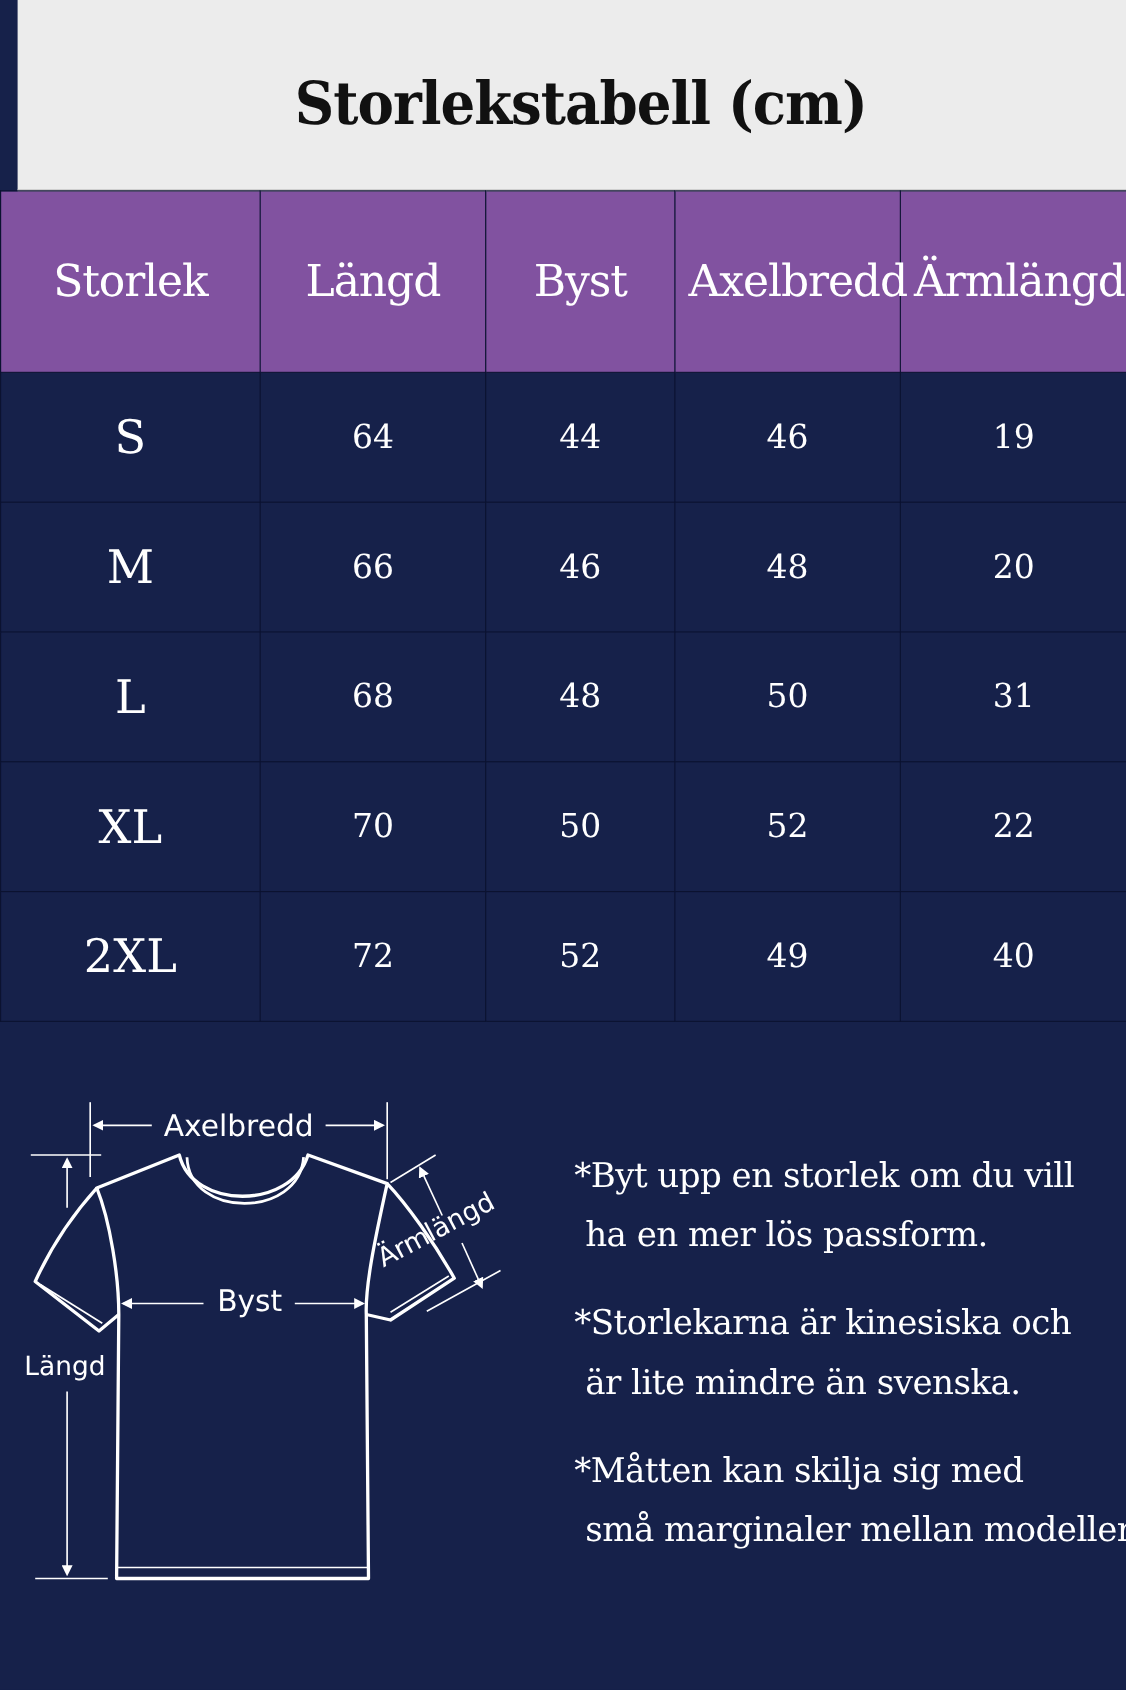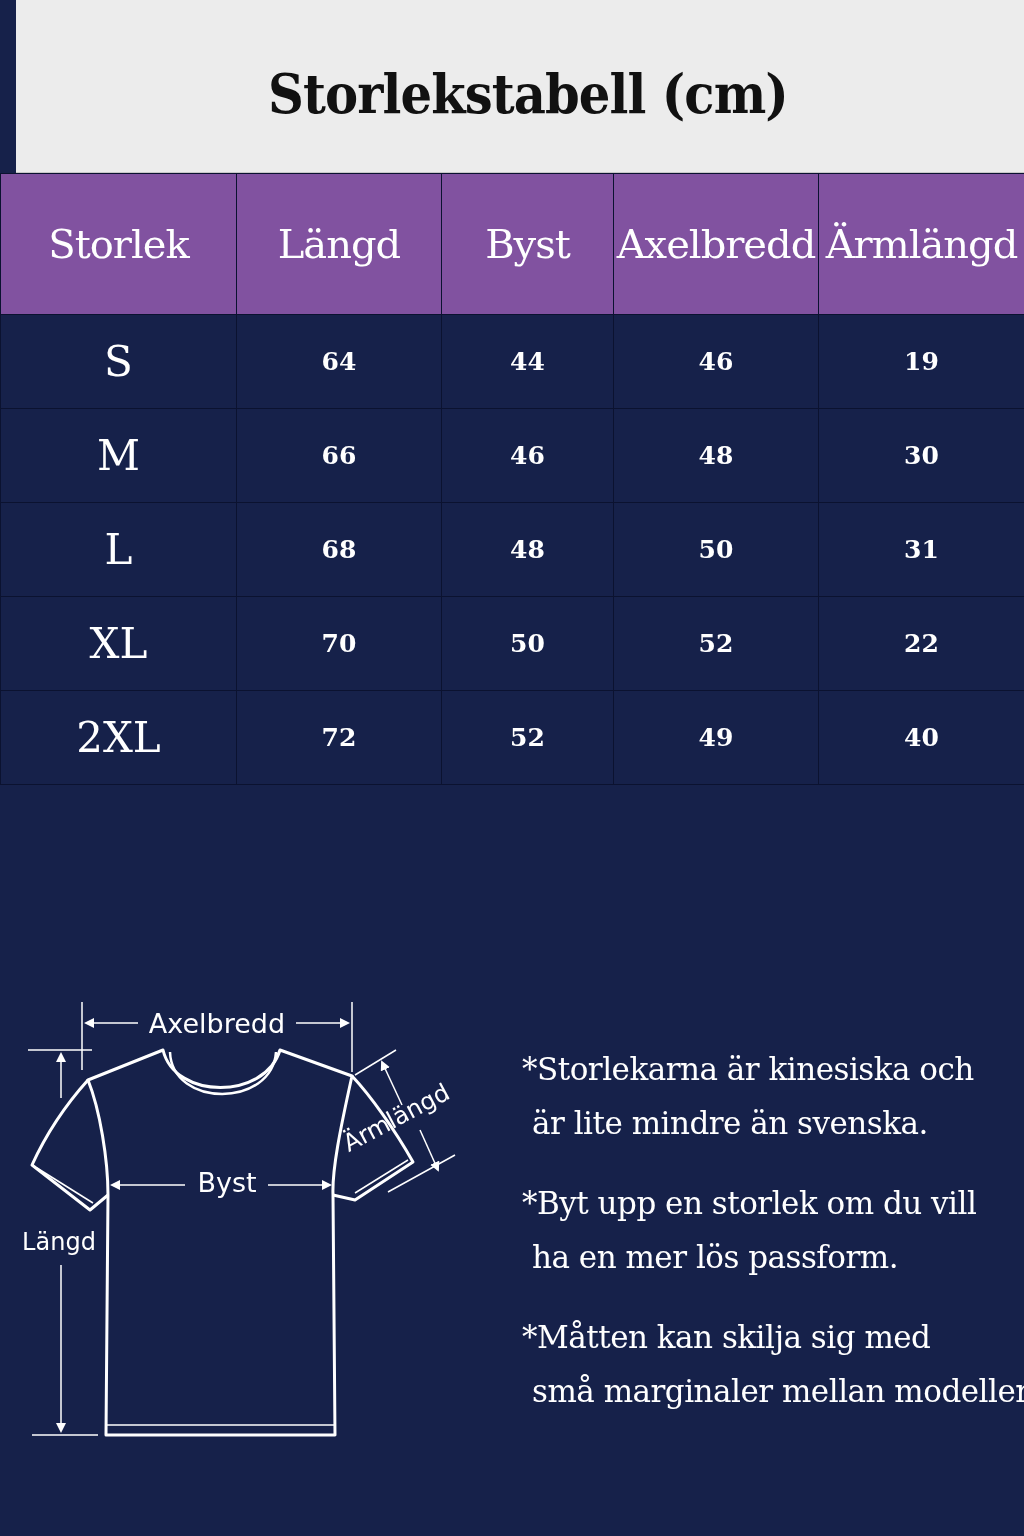--- a/index.html
+++ b/index.html
@@ -1,22 +1,22 @@
 <!DOCTYPE html>
 <html><head>
 <meta charset="utf-8">
 <style>
   html, body { margin:0; padding:0; }
   body { width:1024px; height:1536px; background:#16214a; position:relative; overflow:hidden; font-family:"DejaVu Serif", serif; }
   .header { position:absolute; left:16px; top:0; width:1024px; height:172px; background:#ececec; border-bottom:2px solid #c8c8c8; }
   .title { position:absolute; left:0; right:0; top:62px; text-align:center; font-family:"DejaVu Serif", serif; font-weight:bold; font-size:54px; color:#111; letter-spacing:-1px; transform:scaleX(0.92); }
   table.sizes { position:absolute; left:0; top:173px; width:1024px; border-collapse:collapse; table-layout:fixed; }
-  table.sizes th, table.sizes td { border:1.5px solid #0b1230; text-align:center; padding:0; color:#fff; }
+  table.sizes th, table.sizes td { border:1.5px solid #0b1230; text-align:center; padding:12px; color:#fff; }
   table.sizes th { background:#8152a0; height:140px; font-family:"DejaVu Serif", serif; font-weight:normal; font-size:40px; letter-spacing:-1px; }
-  table.sizes td { background:#16214a; height:93px; font-family:"DejaVu Serif", serif; font-weight:bold; font-size:25px; }
+  table.sizes td { background:#16214a; height:93px; font-family:"DejaVu Serif", serif; font-weight:normal; font-size:30px; }
   table.sizes td.size { font-weight:normal; font-size:42px; }
   .diagram { position:absolute; left:0; top:990px; width:480px; height:460px; }
   .diagram text { font-family:"DejaVu Sans", sans-serif; fill:#fff; }
   .notes { position:absolute; left:522px; top:1042px; width:500px; color:#fff; font-family:"DejaVu Serif", serif; font-size:31px; line-height:54px; letter-spacing:-0.5px; }
   .note { margin-bottom:26px; white-space:nowrap; }
   .note .l2 { padding-left:10px; display:block; }
 </style>
 </head>
 <body>
 
@@ -47,21 +47,21 @@
       <td>64</td>
       <td>44</td>
       <td>46</td>
       <td>19</td>
     </tr>
     <tr>
       <td class="size">M</td>
       <td>66</td>
       <td>46</td>
       <td>48</td>
-      <td>30</td>
+      <td>20</td>
     </tr>
     <tr>
       <td class="size">L</td>
       <td>68</td>
       <td>48</td>
       <td>50</td>
       <td>31</td>
     </tr>
     <tr>
       <td class="size">XL</td>
@@ -123,24 +123,24 @@
     </g>
     <text x="217" y="43" font-size="27" text-anchor="middle">Axelbredd</text>
     <text x="227" y="202" font-size="27" text-anchor="middle">Byst</text>
     <text x="59" y="260" font-size="24" text-anchor="middle">Längd</text>
     <text x="400" y="135" font-size="24" text-anchor="middle" transform="rotate(-28 400 135)">Ärmlängd</text>
   </svg>
 </div>
 
 <div class="notes">
   <div class="note">
+    <span>*Byt upp en storlek om du vill</span>
+    <span class="l2">ha en mer lös passform.</span>
+  </div>
+  <div class="note">
     <span>*Storlekarna är kinesiska och</span>
     <span class="l2">är lite mindre än svenska.</span>
-  </div>
-  <div class="note">
-    <span>*Byt upp en storlek om du vill</span>
-    <span class="l2">ha en mer lös passform.</span>
   </div>
   <div class="note">
     <span>*Måtten kan skilja sig med</span>
     <span class="l2">små marginaler mellan modeller.</span>
   </div>
 </div>
 
 </body></html>

